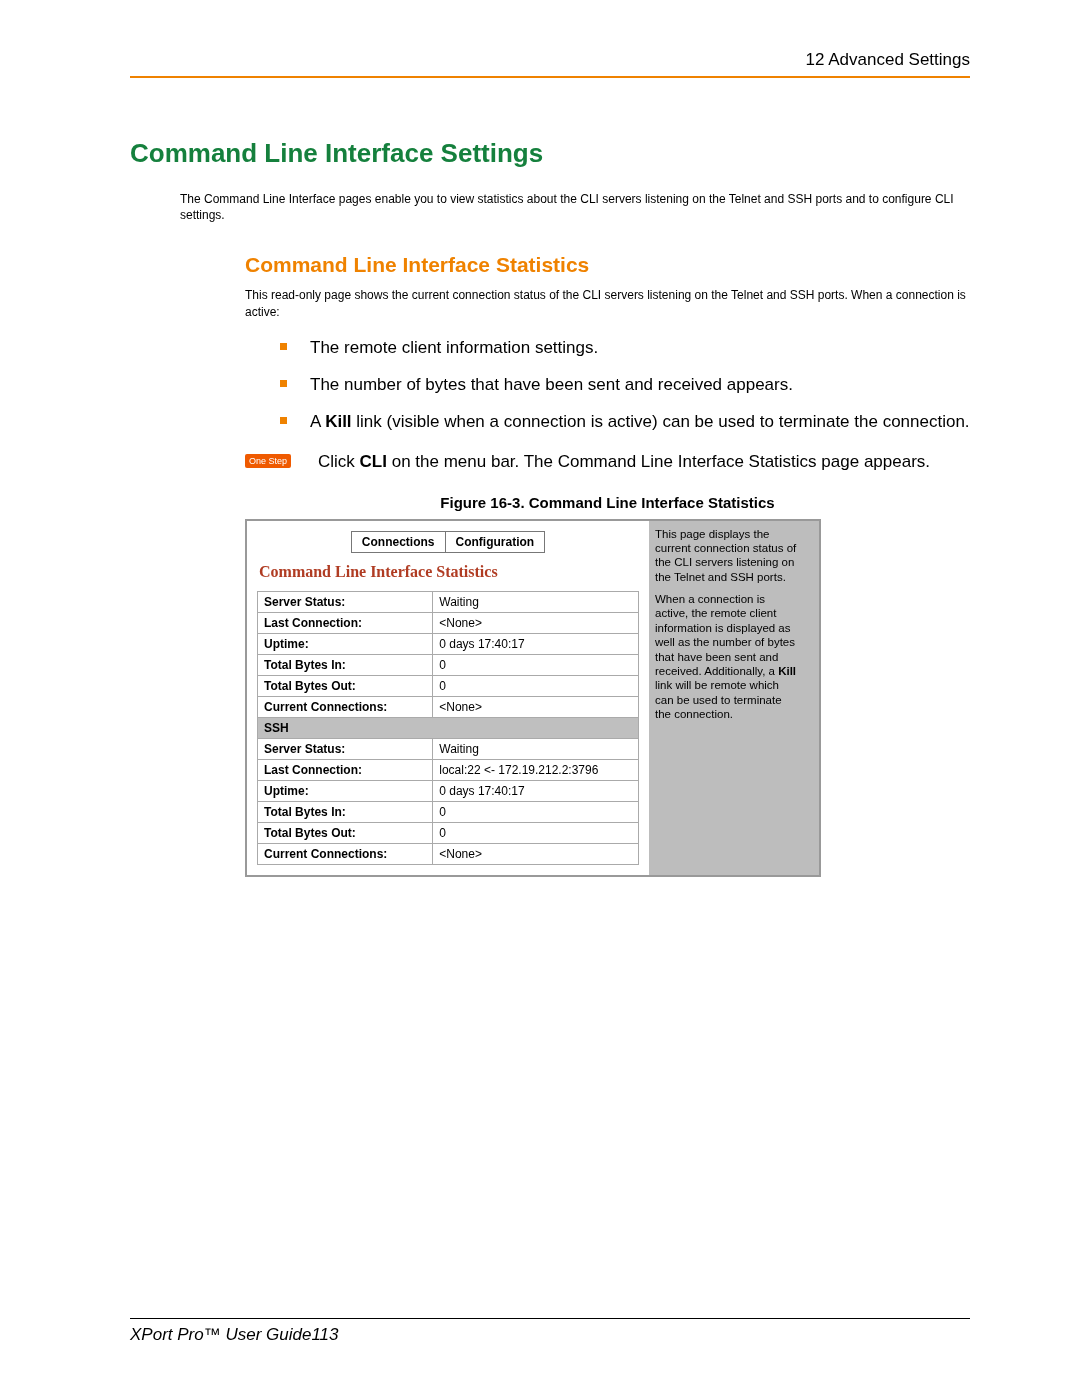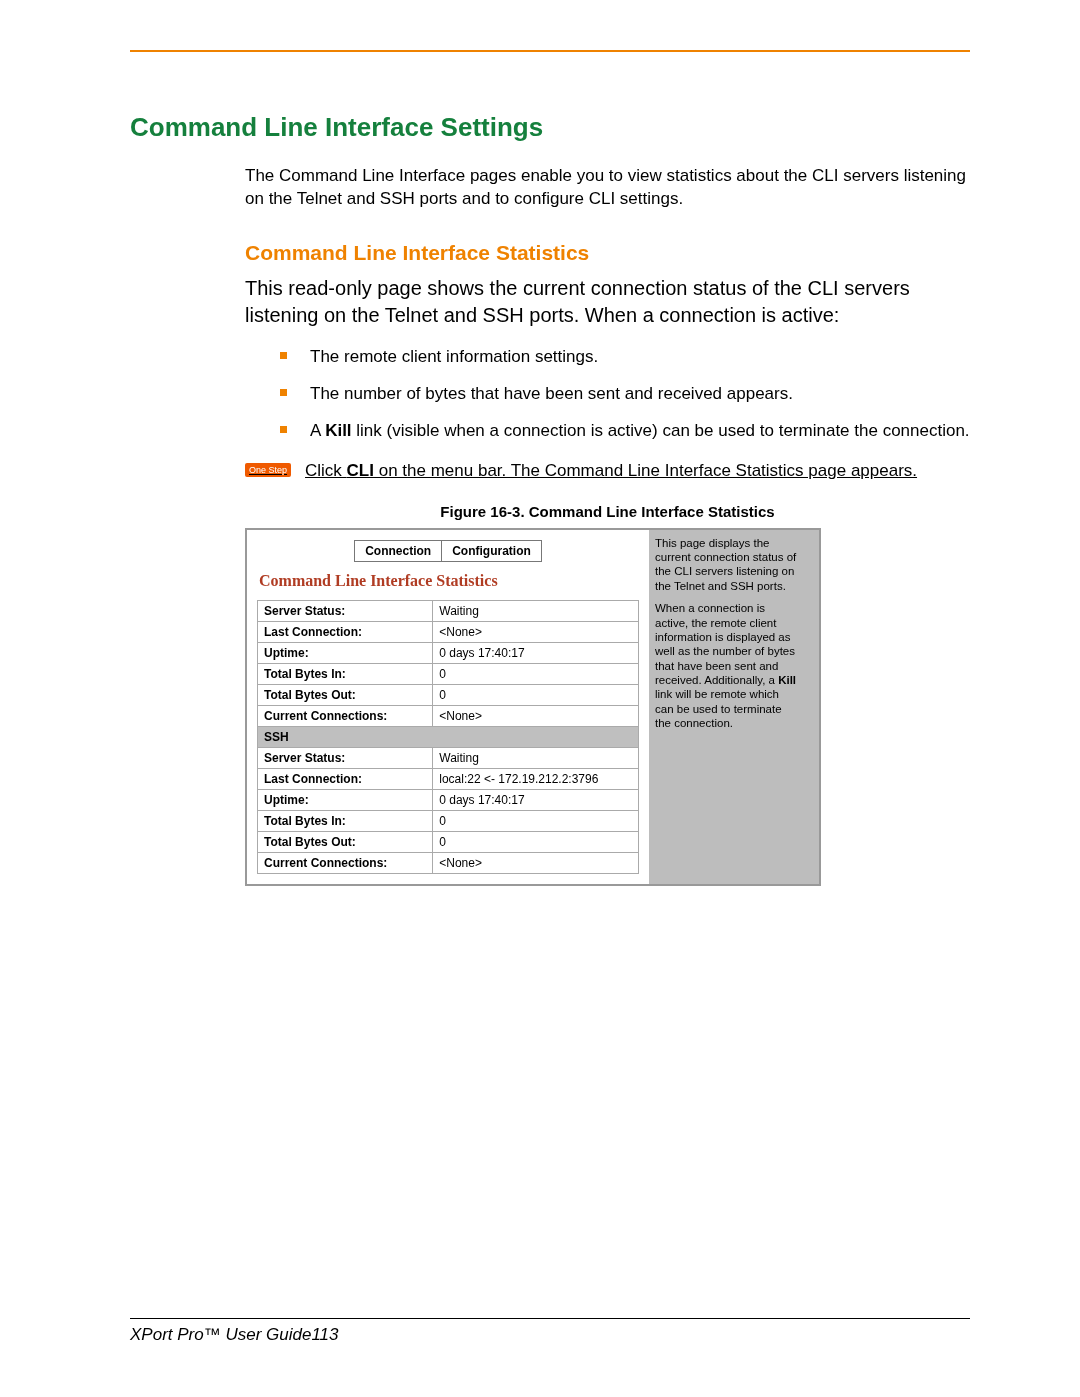--- a/index.html
+++ b/index.html
@@ -28,34 +28,34 @@
     border-top: 2px solid #ef8200;
     margin: 0 0 60px 0;
   }
   .h1 {
     font-size: 26px;
     font-weight: bold;
     color: #15803d;
     margin: 0 0 22px 0;
   }
   .intro {
-    margin-left: 115px;
-    font-size: 17px;
+    margin-left: 50px;
+    font-size: 12px;
     line-height: 1.35;
     margin-bottom: 30px;
   }
   .h2 {
     font-size: 21px;
     font-weight: bold;
     color: #ef8200;
     margin: 0 0 10px 115px;
   }
   .para {
     margin-left: 115px;
-    font-size: 20px;
+    font-size: 12px;
     line-height: 1.35;
     margin-bottom: 16px;
   }
   .bullet-list {
     margin-left: 150px;
     padding: 0;
     list-style: none;
     font-size: 17px;
     line-height: 1.35;
   }
@@ -70,23 +70,22 @@
     left: 0;
     top: 6px;
     width: 7px;
     height: 7px;
     background: #ef8200;
   }
   .step-row {
     margin-left: 115px;
     display: flex;
     align-items: flex-start;
-    gap: 14px;
+    gap: 27px;
     margin-bottom: 20px;
-    text-decoration: underline;
   }
   .one-step {
     display: inline-block;
     background: #ef5a00;
     color: #fff;
     font-size: 9px;
     padding: 2px 4px 2px 4px;
     border-radius: 2px;
     margin-top: 3px;
     white-space: nowrap;
@@ -175,20 +174,23 @@
     display: flex;
     font-size: 17px;
     font-style: italic;
   }
   .b { font-weight: bold; }
 </style>
 </head>
 <body>
 
 <div class="page">
+  <div class="header-row">
+    <span>12 Advanced Settings</span>
+  </div>
   <hr class="top-rule">
 
   <div class="h1">Command Line Interface Settings</div>
 
   <div class="intro">The Command Line Interface pages enable you to view statistics about the CLI servers listening on the Telnet and SSH ports and to configure CLI settings.</div>
 
   <div class="h2">Command Line Interface Statistics</div>
 
   <div class="para">This read-only page shows the current connection status of the CLI servers listening on the Telnet and SSH ports. When a connection is active:</div>
 
@@ -205,21 +207,21 @@
     <div class="step-text">
       <span>Click </span><span class="b">CLI</span><span> on the menu bar. The Command Line Interface Statistics page appears.</span>
     </div>
   </div>
 
   <div class="figure-caption">Figure 16-3. Command Line Interface Statistics</div>
 
   <div class="figure-box">
     <div class="figure-main">
       <div class="tab-row">
-        <span class="tab">Connection</span><span class="tab">Configuration</span>
+        <span class="tab">Connections</span><span class="tab">Configuration</span>
       </div>
       <div class="panel-title">Command Line Interface Statistics</div>
 
       <table class="stats">
         <tbody>
         <tr>
               <td class="label-cell">Server Status:</td>
               <td>Waiting</td>
             </tr>
         <tr>

